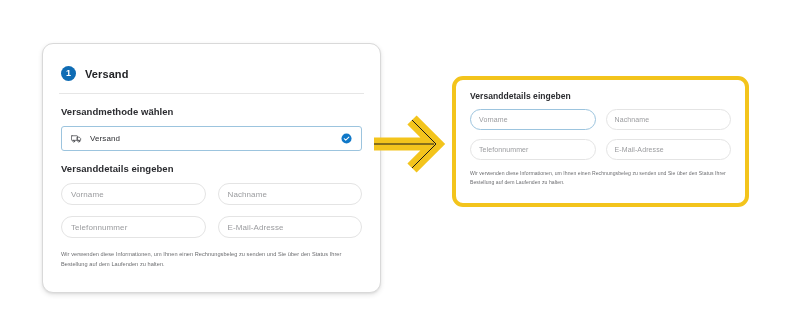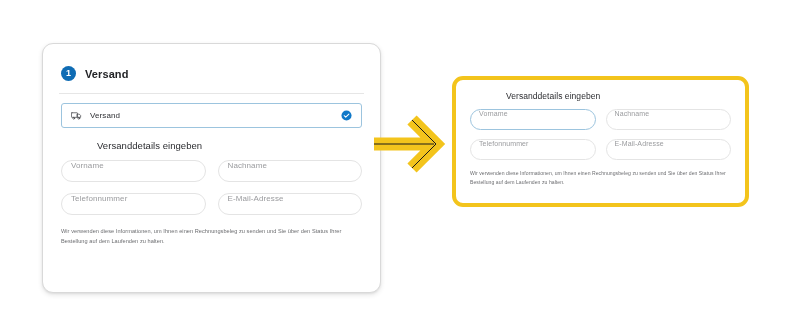--- a/index.html
+++ b/index.html
@@ -58,26 +58,25 @@
   }
 
   .header-divider {
     margin: 12px 16px 0 16px;
     height: 1px;
     background: #e6e6e6;
   }
 
   .section-label {
     font-size: 9.5px;
-    font-weight: normal;
+    font-weight: bold;
     color: #2b2c30;
     padding: 0 18px;
     margin-top: 12px;
     letter-spacing: 0.05px;
-    margin-left: 36px;
   }
 
   
   .method-row {
     display: flex;
     gap: 10px;
     padding: 0 18px;
     margin-top: 9px;
   }
   .method-option {
@@ -111,20 +110,21 @@
     margin-top: 9px;
     display: grid;
     grid-template-columns: 1fr 1fr;
     gap: 11px 12px;
   }
   .field {
     height: 22px;
     border: 1px solid #e4e4e4;
     border-radius: 11px;
     display: flex;
+    align-items: center;
     padding: 0 9px;
     box-sizing: border-box;
     background: #fff;
   }
   .field.focused { border-color: #9cc4de; }
   .field-text {
     font-size: 8px;
     color: #9a9b9e;
     letter-spacing: 0.1px;
   }
@@ -183,20 +183,21 @@
 
 <div id="checkout-card">
 
   <div class="card-header">
     <div class="step-badge">1</div>
     <div class="card-header-title">Versand</div>
   </div>
 
   <div class="header-divider"></div>
 
+  <div class="section-label">Versandmethode wählen</div>
 
   <div class="method-row">
 
     <div class="method-option selected">
       <span class="method-icon">
         <svg width="11" height="11" viewBox="0 0 24 24" fill="none" stroke="#45464a" stroke-width="1.6" stroke-linecap="round" stroke-linejoin="round">
           <rect x="1" y="6" width="13" height="10" rx="1"></rect>
           <path d="M14 9h4l3 3v4h-7z"></path>
           <circle cx="6" cy="18" r="2"></circle>
           <circle cx="17" cy="18" r="2"></circle>

